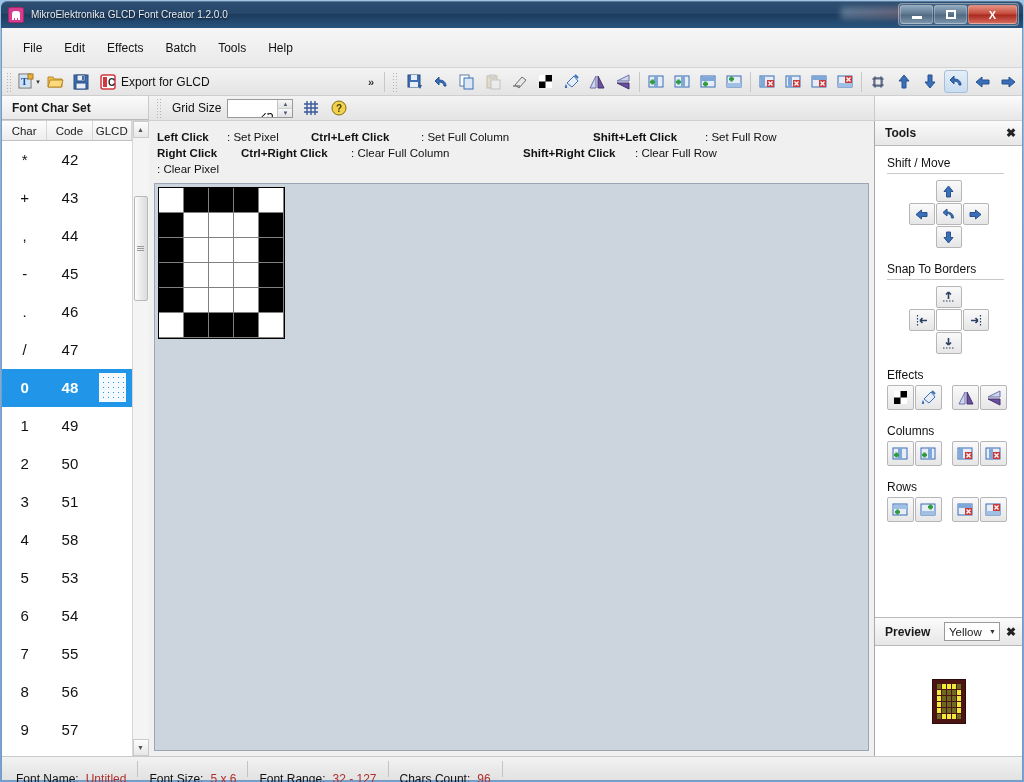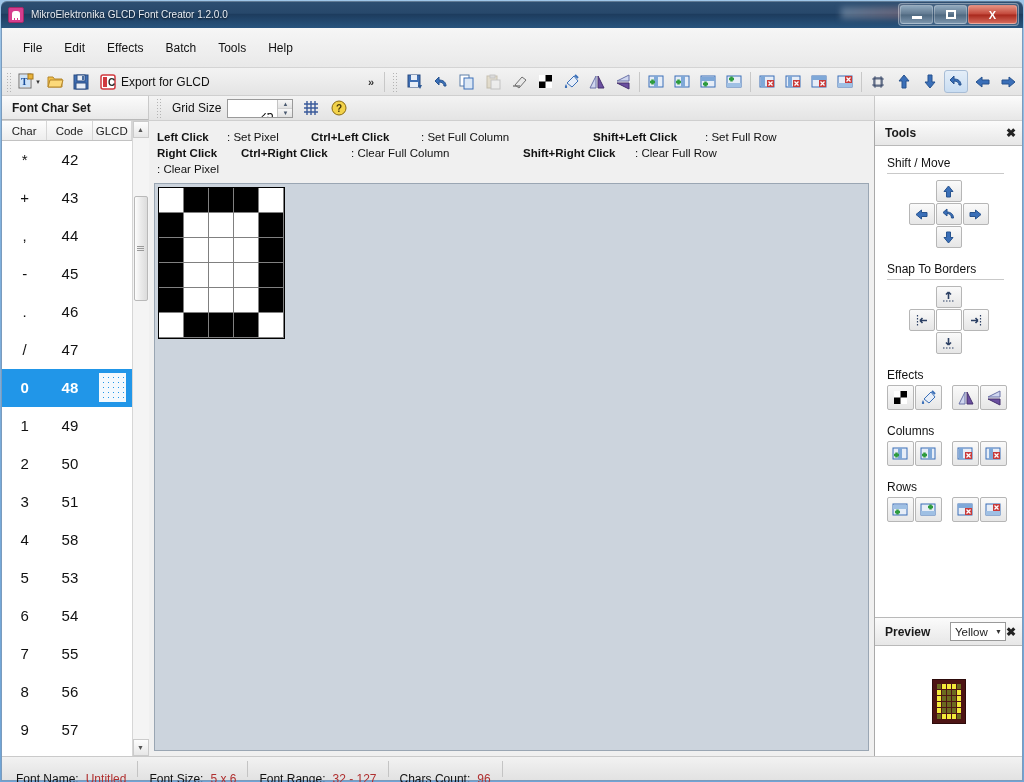--- a/index.html
+++ b/index.html
@@ -262,21 +262,21 @@
   .iconrow { display:flex; justify-content:center; gap:1px; margin-bottom:14px; }
   .ibtn {
     width:27px; height:25px; border:1px solid #b6b6b6; border-radius:2px;
     background:linear-gradient(to bottom,#fafafa,#e6e6e6);
     display:flex; align-items:center; justify-content:center;
   }
   .gap8 { width:8px; }
   
   .preview { border-top:1px solid #b9b9b9; }
   .pvcap {
-    height:28px; display:flex; align-items:center; padding:0 6px 0 10px; gap:0;
+    height:28px; display:flex; align-items:center; padding:0 6px 0 10px; gap:6px;
     background:linear-gradient(to bottom,#fbfbfb,#e7e7e7);
     border-bottom:1px solid #b9b9b9;
     font-weight:bold; font-size:12px; color:#1a1a1a;
   }
   .pvselect {
     margin-left:auto; width:56px; height:19px; font-weight:normal;
     border:1px solid #9a9a9a; background:#fff; font-size:11.5px;
     display:flex; align-items:center; padding-left:4px; color:#222;
   }
   .pvselect .caret { margin-left:auto; margin-right:3px; font-size:7px; color:#333; }

